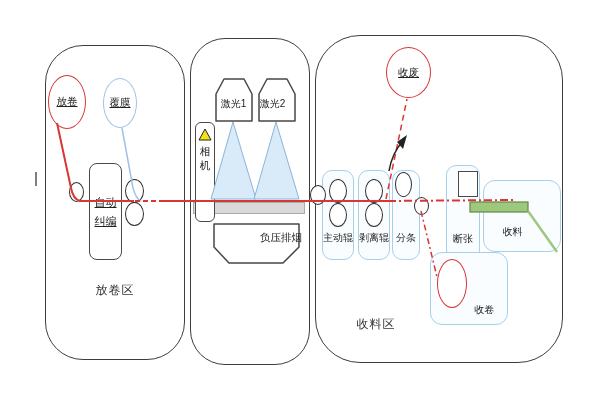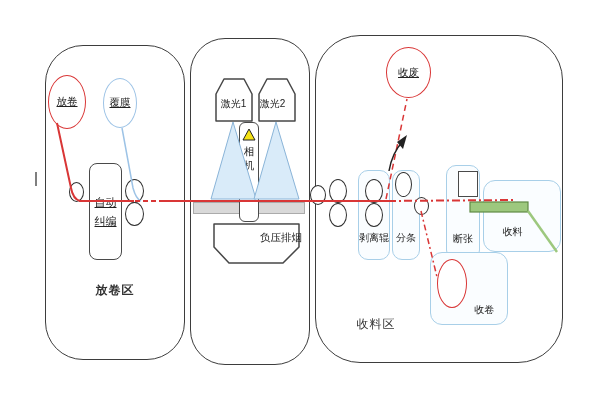--- a/index.html
+++ b/index.html
@@ -42,27 +42,30 @@
   <div class="abs circle red-ring flexc" style="left:48px;top:75px;width:38px;height:54px;">
     <span class="lbl">放卷</span>
   </div>
   <div class="abs circle blue-ring flexc" style="left:103px;top:78px;width:34px;height:50px;">
     <span class="lbl">覆膜</span>
   </div>
   <div class="abs whitebox flexc" style="left:89px;top:163px;width:33px;height:97px;border-radius:8px;">
     <span class="wrap2">自动纠编</span>
   </div>
 
-  <div class="abs whitebox" style="left:195px;top:122px;width:20px;height:100px;border-radius:6px;text-align:center;padding-top:5px;margin-left:44px;">
+  <div class="abs whitebox" style="left:195px;top:122px;width:20px;height:100px;border-radius:6px;text-align:center;padding-top:5px;">
     <svg width="14" height="13" style="display:block;margin:0 auto 3px auto;">
       <polygon points="7,1 1,12 13,12" fill="var(--c-yellow)" stroke="#222" stroke-width="1"></polygon>
     </svg>
     <span class="vtext">相机</span>
   </div>
 
+  <div class="abs bluebox" style="left:322px;top:170px;width:32px;height:90px;">
+    <span class="boxlbl" style="top:60px;">主动辊</span>
+  </div>
   <div class="abs bluebox" style="left:392px;top:170px;width:28px;height:90px;">
     <span class="boxlbl" style="top:60px;">分条</span>
   </div>
   <div class="abs bluebox" style="left:358px;top:170px;width:32px;height:90px;">
     <span class="boxlbl" style="top:60px;">剥离辊</span>
   </div>
   <div class="abs bluebox" style="left:438px;top:165px;width:34px;height:95px;margin-left:8px;">
     <div class="abs whitebox" style="left:11px;top:5px;width:20px;height:26px;"></div>
     <span class="boxlbl" style="top:66px;">断张</span>
   </div>
@@ -106,16 +109,16 @@
     <line class="redline" x1="388" y1="201" x2="513" y2="200" stroke-dasharray="8 3 2 3"></line>
     <line class="thinred" x1="386" y1="199" x2="407" y2="99" stroke-dasharray="6 4"></line>
     <line class="thinred" x1="421" y1="211" x2="437" y2="277" stroke-dasharray="6 3 2 3"></line>
     <path d="M389,171 Q392,153 403,141" stroke="#222" stroke-width="1.5" fill="none"></path>
     <polygon points="407,135 397,142 403,149" fill="#222"></polygon>
   </svg>
 
   <div class="abs lbl-sm lbl" style="left:215px;top:98px;width:37px;">激光1</div>
   <div class="abs lbl-sm lbl" style="left:254px;top:98px;width:37px;">激光2</div>
   <div class="abs lbl" style="left:215px;top:231px;width:84px;margin-left:24px;">负压排烟</div>
-  <div class="abs zonelbl" style="left:70px;top:282px;width:90px;font-weight:bold;">放卷区</div>
+  <div class="abs zonelbl" style="left:70px;top:282px;width:90px;">放卷区</div>
   <div class="abs zonelbl" style="left:333px;top:316px;width:86px;">收料区</div>
 
 </div>
 
 </body></html>

